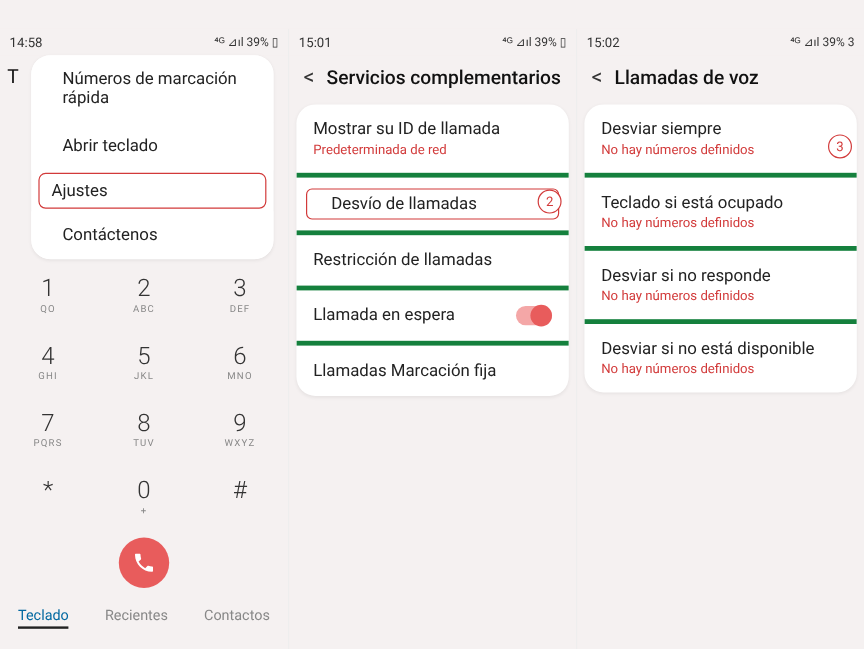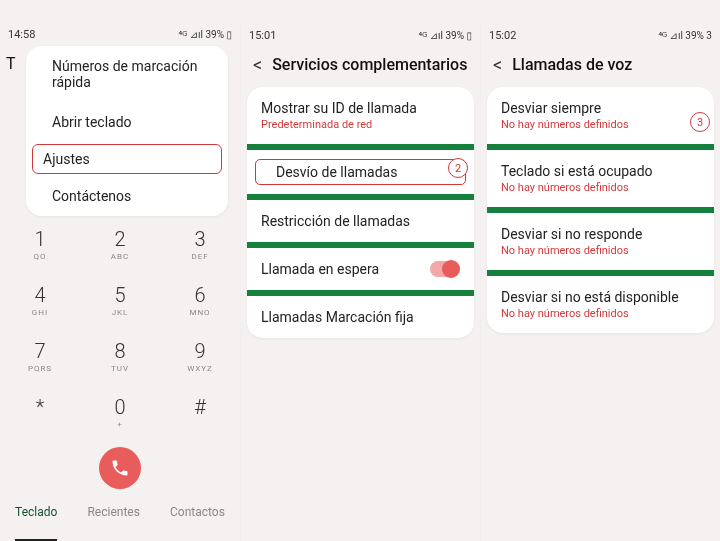--- a/index.html
+++ b/index.html
@@ -83,21 +83,21 @@
   }
   .list {
     background:#fff;
     border-radius:16px;
     margin:0 6px;
     box-shadow: 0 1px 3px rgba(0,0,0,0.06);
     overflow:hidden;
   }
   .list-item {
     padding: 13px 14px;
-    border-bottom: 6px solid #15803d;
+    border-bottom: 4px solid #15803d;
     position: relative;
   }
   .list-item:last-child { border-bottom:none; }
   .list-item .primary { font-size: 14px; color:#222; }
   .list-item .secondary { font-size: 11px; color:#d23a3a; margin-top:2px; }
   .list-item.outlined .primary {
     border: 1.5px solid #d23a3a;
     border-radius: 5px;
     padding: 4px 20px;
     margin: -4px -6px;
@@ -137,21 +137,21 @@
     display:flex; align-items:center; justify-content:center;
   }
   .call-btn svg { fill:#fff; width:20px; height:20px;}
   .bottom-tabs {
     display:flex;
     justify-content:space-around;
     padding: 10px 0 8px 0;
     font-size:12px;
     color:#888;
   }
-  .bottom-tabs .active { color:#14532d; border-bottom:2px solid #222; padding-bottom:20px;}
+  .bottom-tabs .active { color:#0369a1; border-bottom:2px solid #222; padding-bottom:2px;}
   .navbar {
     display:flex;
     justify-content:space-around;
     align-items:center;
     height:30px;
     color:#555;
   }
   .navbar span { font-size:16px; }
   .t-cut { position:absolute; top:30px; left:6px; font-size:16px; color:#111; }
 </style>

